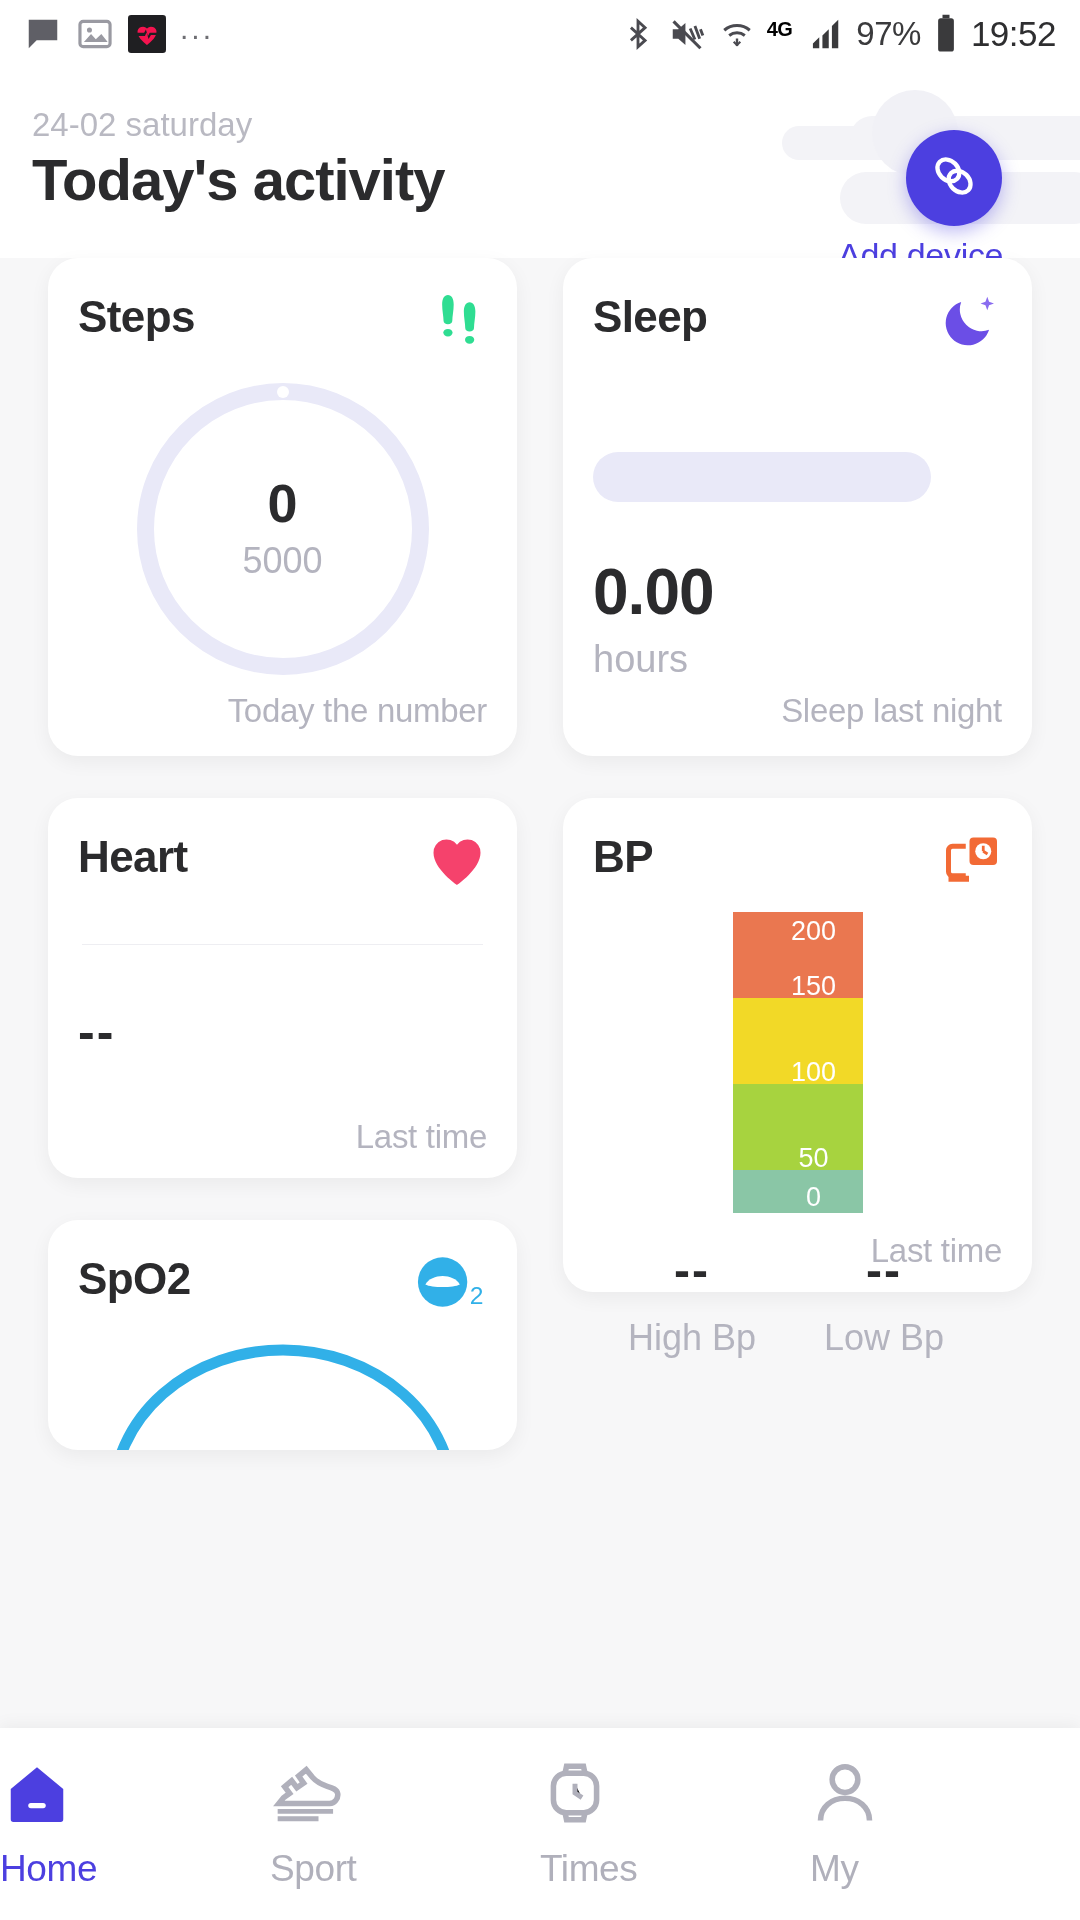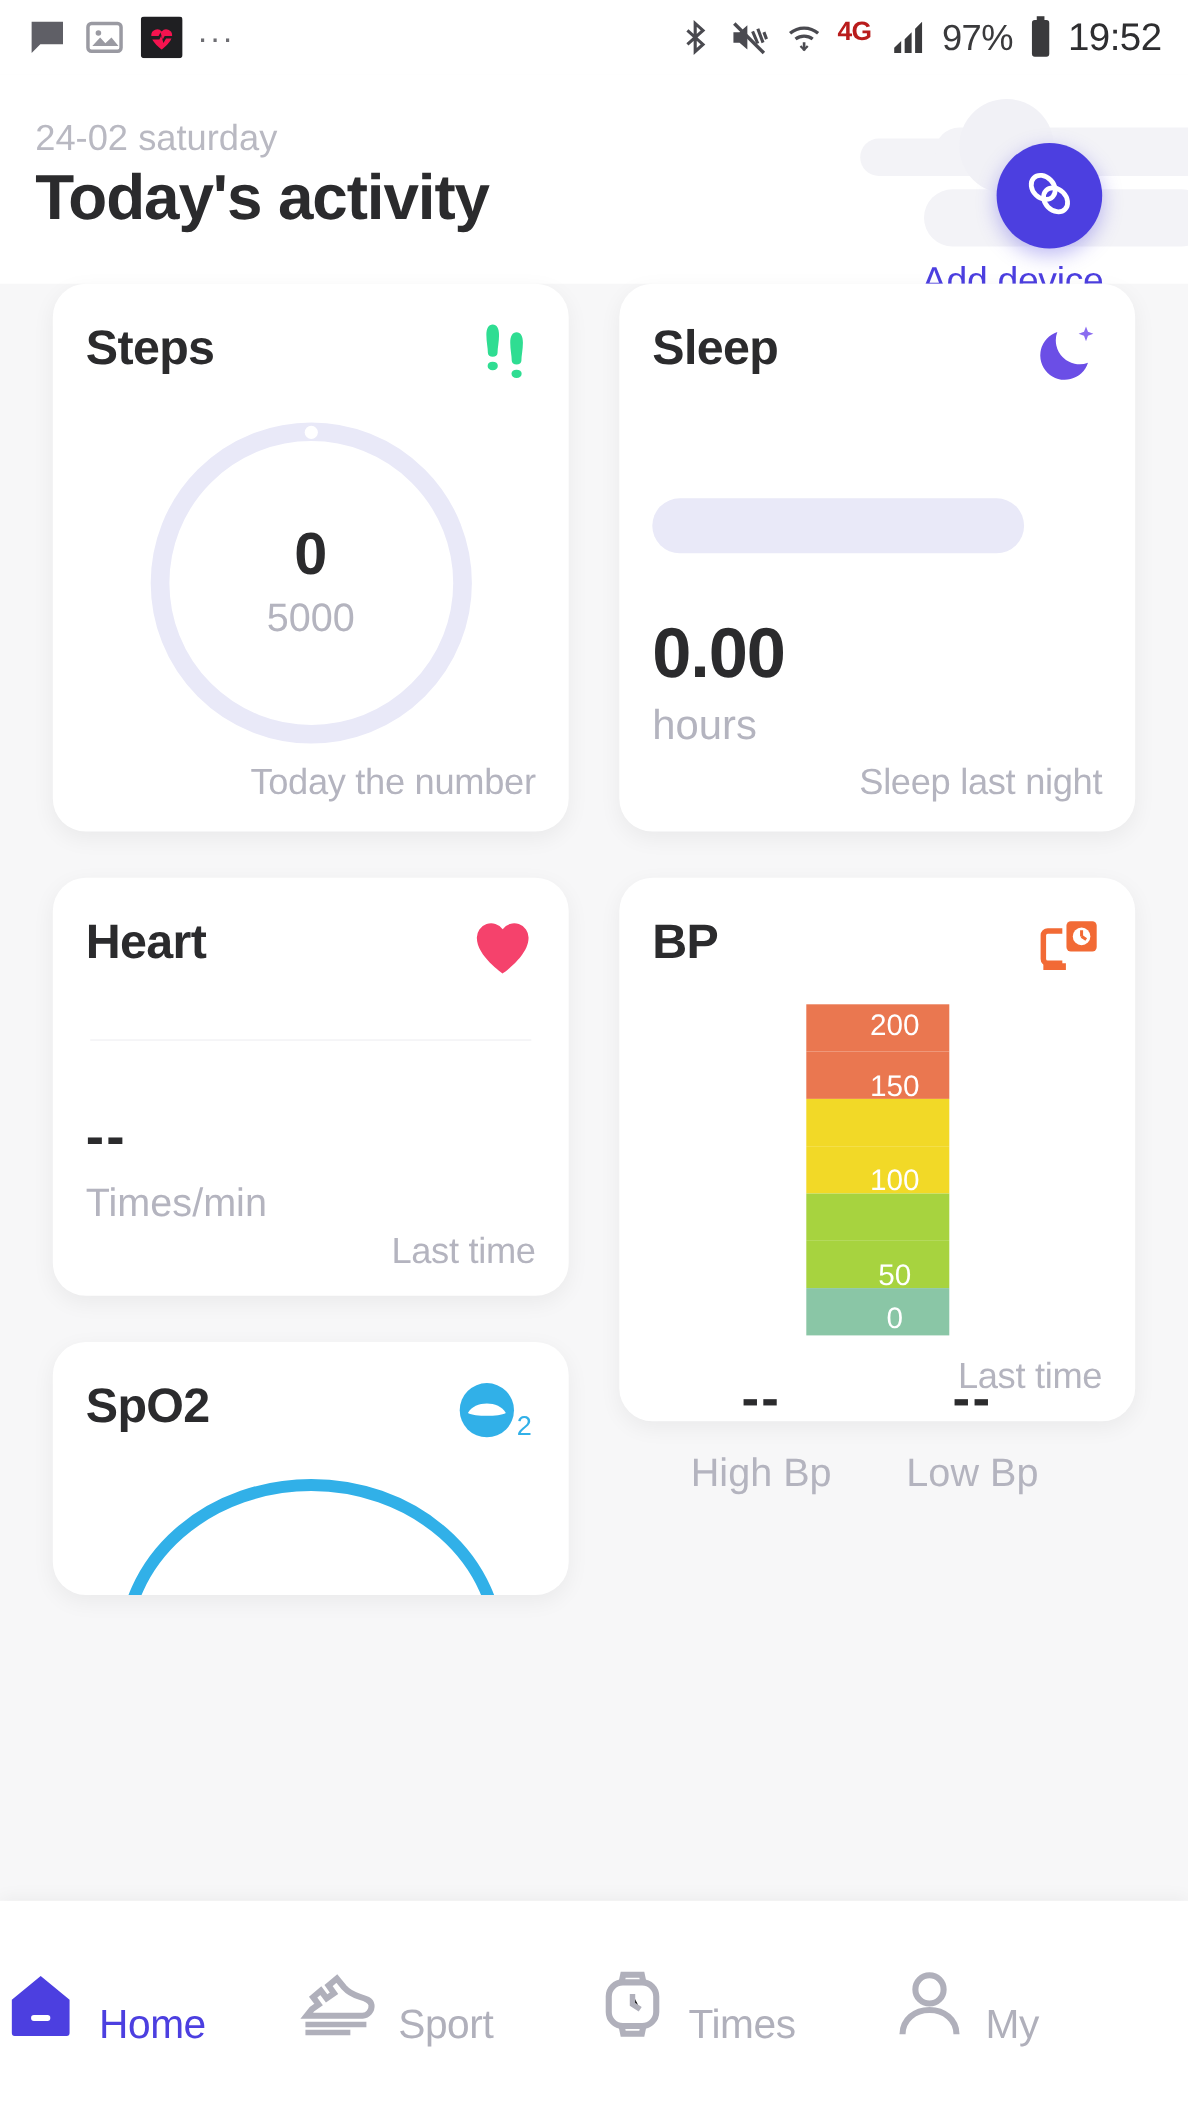--- a/index.html
+++ b/index.html
@@ -15,21 +15,21 @@
     position:absolute; top:0; left:0; width:1080px; height:68px;
     background:#ffffff; display:flex; align-items:center;
     padding:0 24px; justify-content:space-between;
   }
   .sb-left { display:flex; align-items:center; gap:14px; }
   .sb-right { display:flex; align-items:center; gap:12px; }
   .sb-ico { display:flex; align-items:center; justify-content:center; }
   .sb-dots { color:#6e6e73; font-size:30px; letter-spacing:3px; line-height:1; padding-bottom:10px;}
   .sb-batt-text { font-size:33px; color:#3a3a3c; font-weight:500; letter-spacing:-0.5px;}
   .sb-time { font-size:35px; color:#2e2e30; font-weight:500; letter-spacing:-0.5px; }
-  .sb-4g { font-size:24px; color:#b91c1c; font-weight:700; letter-spacing:-0.5px; margin-bottom:10px;}
+  .sb-4g { font-size:20px; color:#000000; font-weight:700; letter-spacing:-0.5px; margin-bottom:10px;}
 
   
   .header {
     position:absolute; top:68px; left:0; width:1080px; height:190px;
     background:#ffffff;
   }
   .hdr-date {
     position:absolute; left:32px; top:38px;
     font-size:33px; color:#b9b9c2; letter-spacing:0px;
   }
@@ -108,21 +108,21 @@
   .bp-num { font-size:48px; font-weight:bold; color:#2b2b2d; letter-spacing:2px; line-height:1; }
   .bp-lbl { font-size:36px; color:#b4b4bf; margin-top:22px; }
   .bp-foot { position:absolute; right:30px; bottom:22px; }
 
   
   .bottomnav {
     position:absolute; bottom:0; left:0; width:1080px; height:192px;
     background:#ffffff; display:flex; align-items:center;
     box-shadow:0 -3px 16px rgba(0,0,0,0.05);
   }
-  .nav-item { flex:1; display:flex; flex-direction:row; align-items:flex-end; gap:16px; }
+  .nav-item { flex:1; display:flex; flex-direction:column; align-items:flex-start; gap:16px; }
   .nav-label { font-size:37px; color:#b0b0bb; letter-spacing:-0.4px; }
   .nav-item.active .nav-label { color:#4c3fe0; }
 </style>
 </head>
 <body>
 
 <div id="screen">
 
   <div class="statusbar">
     <div class="sb-left">
@@ -235,21 +235,20 @@
           <div class="card-head">
             <div class="card-title">Heart</div>
             <span>
               <svg width="60" height="56" viewBox="0 0 24 22">
                 <path fill="#f5426c" d="M12 21S2.6 14.6 2.6 8.1A5.2 5.2 0 0 1 12 4.9a5.2 5.2 0 0 1 9.4 3.2C21.4 14.6 12 21 12 21z"></path>
               </svg>
             </span>
           </div>
           <div class="heart-line"></div>
           <div class="heart-val">--</div>
-          <div class="heart-unit">Times/min</div>
           <div class="card-foot heart-foot">Last time</div>
         </div>
 
         <div class="card spo2-card">
           <div class="card-head">
             <div class="card-title">SpO2</div>
             <span>
               <svg width="74" height="56" viewBox="0 0 30 22">
                 <circle cx="12" cy="11" r="10" fill="#31b0e8"></circle>
                 <path fill="#ffffff" d="M5 12c2.6-4.6 11.4-4.6 14 0-2.6 1.4-11.4 1.4-14 0z"></path>

